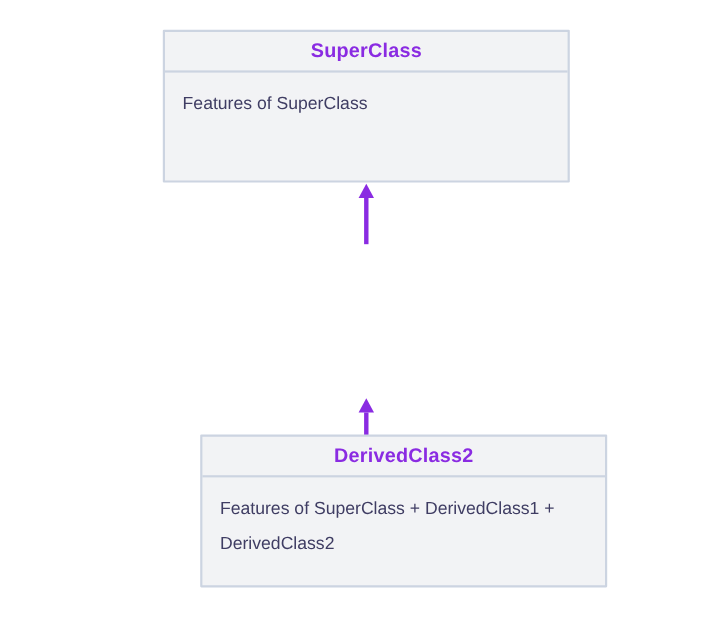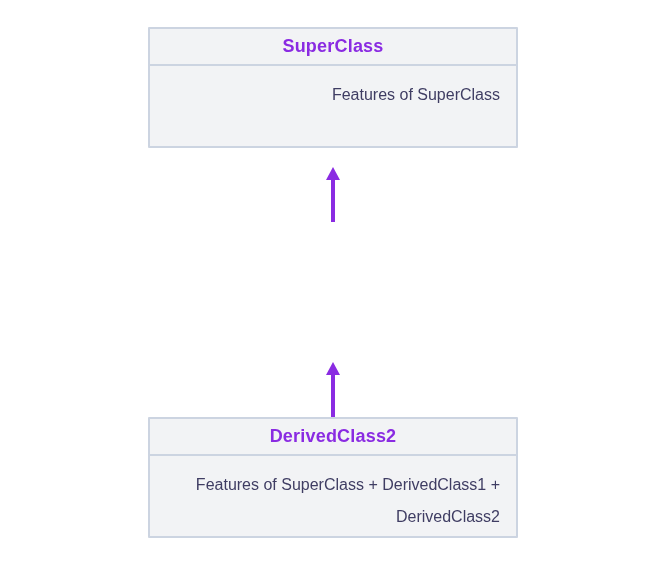--- a/index.html
+++ b/index.html
@@ -12,48 +12,48 @@
   .canvas {
     position: relative;
     width: 654px;
     height: 585px;
     background: #ffffff;
   }
   .class-box {
     position: absolute;
     left: 148px;
     width: 370px;
-    height: 121px;
+    height: 139px;
     background: #f2f3f5;
     border: 2px solid #ccd4e1;
     border-radius: 1px;
   }
   .box-superclass     { top: 27px; }
   .box-derivedclass1  { top: 222px; }
-  .box-derivedclass2  { top: 417px; }
+  .box-derivedclass2  { top: 395px; margin-left: 34px; }
   .box-header {
     height: 37px;
     border-bottom: 2px solid #ccd4e1;
     display: flex;
     align-items: center;
     justify-content: center;
     color: #8a2be2;
     font-size: 18px;
     font-weight: 600;
     letter-spacing: 0.2px;
   }
   .box-body {
     padding: 13px 16px 0 16px;
     color: #3f3d63;
     font-size: 16px;
     font-weight: 500;
     line-height: 32px;
-    text-align: right;
+    text-align: left;
   }
-  .box-body.align-left { text-align: right; }
+  .box-body.align-left { text-align: left; }
   .arrow {
     position: absolute;
     width: 14px;
     display: flex;
     flex-direction: column;
     align-items: center;
   }
   .arrow-upper { left: 326px; top: 167px; height: 55px; }
   .arrow-lower { left: 326px; top: 362px; height: 55px; }
   .arrow-head {

